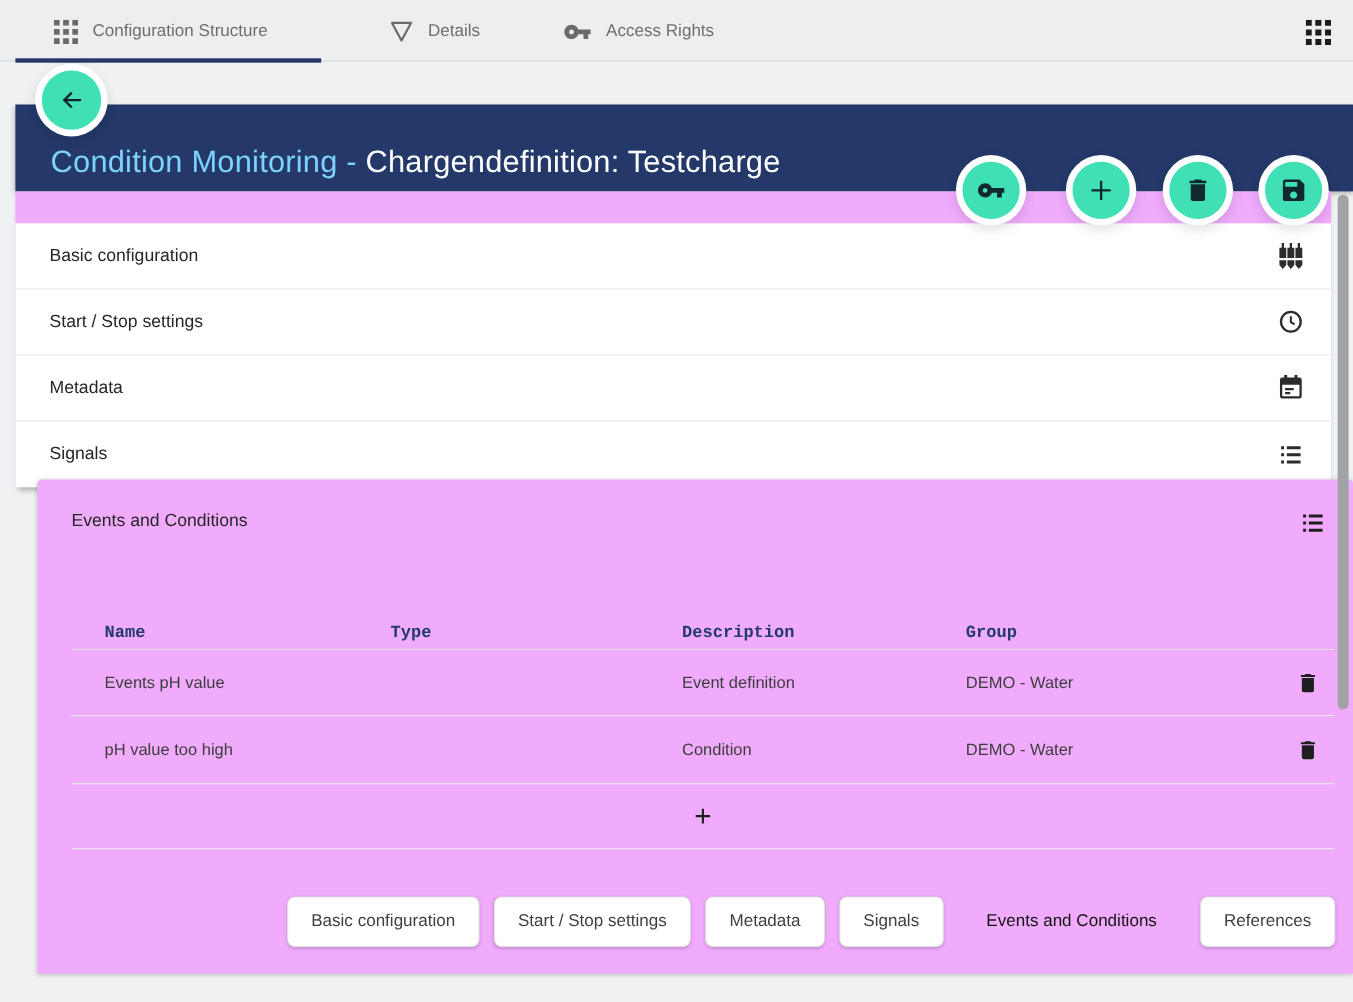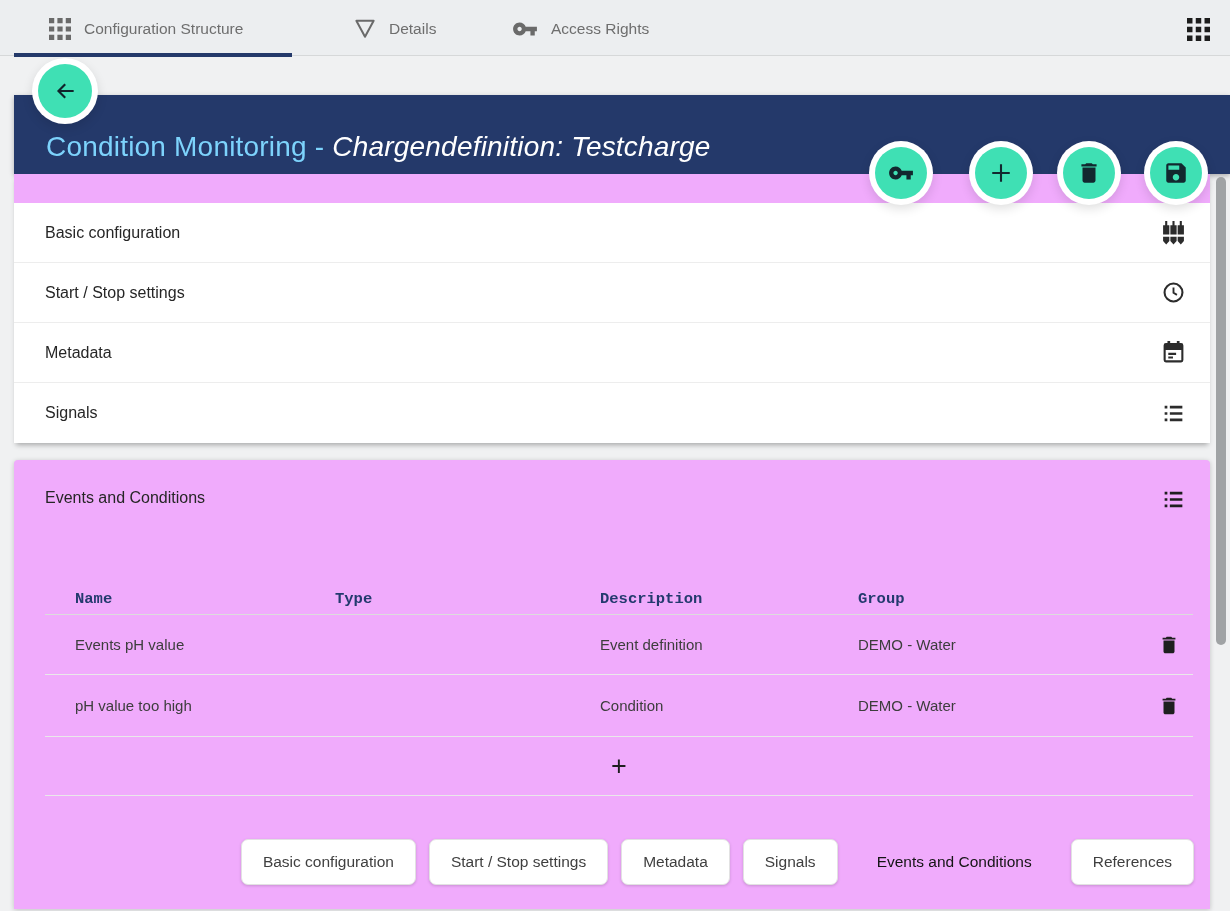--- a/index.html
+++ b/index.html
@@ -50,39 +50,40 @@
   
   .appheader {
     position:absolute; left:14px; top:95px; width:1216px; height:79px;
     background:#24396a; box-shadow:0 2px 5px rgba(0,0,0,.28); z-index:1;
   }
   .appheader h1 {
     margin:0; position:absolute; left:32px; top:36px;
     font-size:28px; font-weight:500; letter-spacing:.2px; white-space:nowrap;
   }
   .title-dim { color:#7dd3fc; }
-  .title-main { color:#ffffff;font-style:italic; }
+  .title-main { color:#ffffff; }
 
   
   .card { position:absolute; left:14px; background:#f0abfc; z-index:2; }
   .card1 {
     top:174px; width:1196px; height:269px; padding-top:29px;
     box-shadow:0 4px 5px -2px rgba(0,0,0,.30);
   }
   .acc-row {
     height:60px; display:flex; align-items:center; justify-content:space-between;
     padding:0 24px 0 31px; font-size:16px; color:#262626; cursor:pointer;
     border-bottom:1px solid #ededed; background:#fff;
   }
   .acc-row:last-child { border-bottom:none; }
   .acc-row .ricon { color:#2c2c2c; }
 
   .card2 {
-    top:460px; width:1196px; height:449px; border-radius:4px 4px 0 0;
+    top:436px; width:1196px; height:449px; border-radius:4px 4px 0 0;
     box-shadow:0 1px 5px rgba(0,0,0,.20);
+    margin-left:20px;
   }
   .ev-title { position:absolute; left:31px; top:29px; font-size:16px; color:#262626; }
   .ev-icon  { position:absolute; right:24px; top:28px; color:#1e1e1e; }
 
   
   .ev-table { position:absolute; left:31px; top:124px; width:1148px; }
   .thead, .trow {
     display:grid; grid-template-columns:260px 265px 258px 1fr 48px;
     align-items:center; padding-left:30px;
   }

